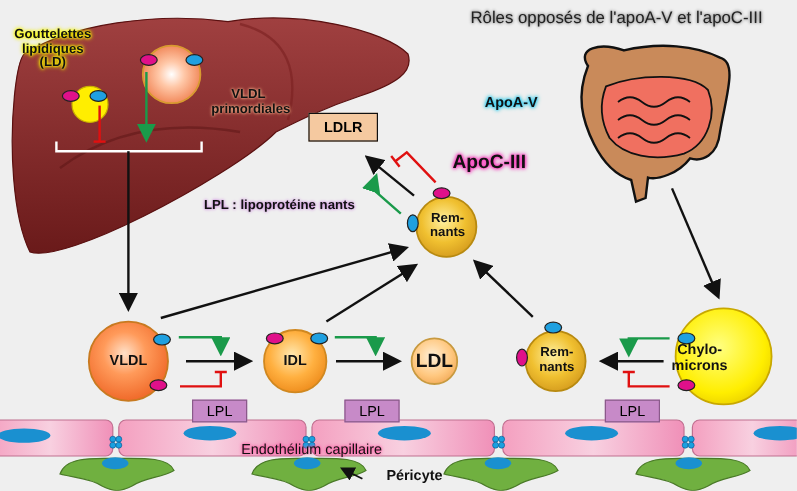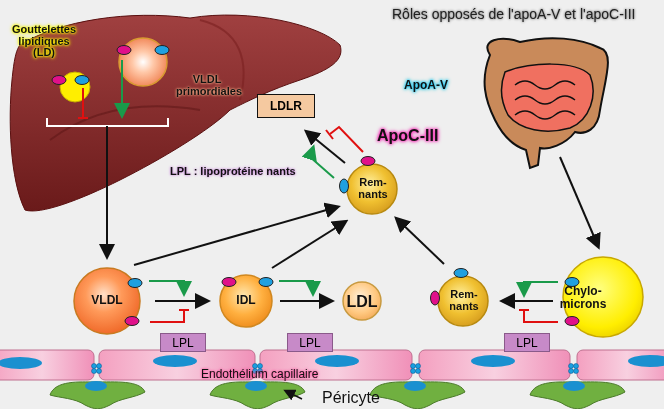--- a/index.html
+++ b/index.html
@@ -223,13 +223,13 @@
   <span style="font-weight:normal;">LPL</span>
 </div>
 <div class="box" style="left:287px;top:333px;width:44px;height:17px;background:#c78ac8;border:1px solid #8a5a8a;">
   <span style="font-weight:normal;">LPL</span>
 </div>
 <div class="box" style="left:504px;top:333px;width:44px;height:17px;background:#c78ac8;border:1px solid #8a5a8a;">
   <span style="font-weight:normal;">LPL</span>
 </div>
 
 <div class="lbl glow-r" style="left:201px;top:368px;font-size:12px;font-weight:normal;">Endothélium capillaire</div>
-<div class="lbl" style="left:310px;top:390px;font-size:16px;font-weight:normal;padding-left:12px;">Péricyte</div>
+<div class="lbl" style="left:310px;top:390px;font-size:12px;font-weight:bold;padding-left:12px;">Péricyte</div>
 
 </body></html>

